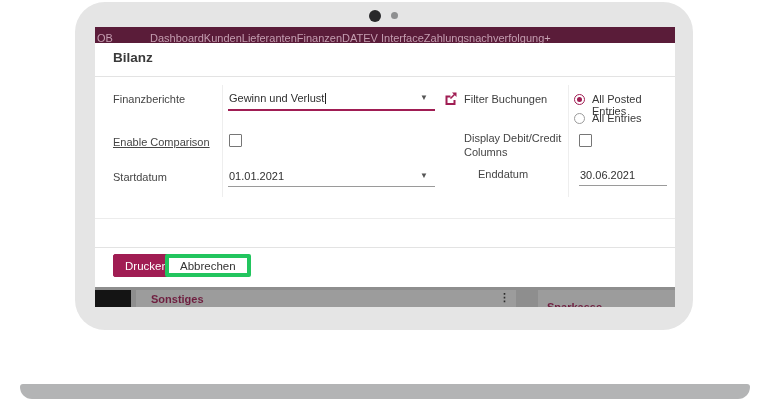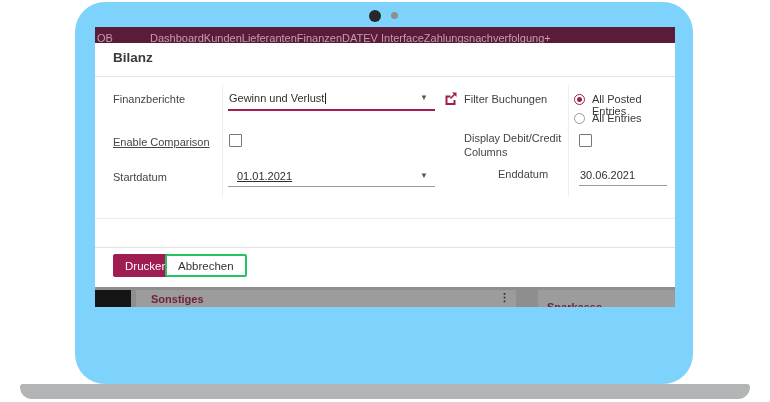--- a/index.html
+++ b/index.html
@@ -1,21 +1,21 @@
 <!DOCTYPE html>
 <html><head>
 <meta charset="utf-8">
 <style>
   * { margin:0; padding:0; box-sizing:border-box; }
   html,body { width:770px; height:402px; background:#ffffff; font-family:"Liberation Sans", sans-serif; }
   .stage { position:relative; width:770px; height:402px; background:#ffffff; overflow:hidden; }
 
   
-  .laptop-body { position:absolute; left:75px; top:2px; width:618px; height:382px;
-                 background:#7dd3fc; border-radius:30px; }
+  .laptop-body { position:absolute; left:75px; top:2px; width:618px; height:328px;
+                 background:#e5e5e5; border-radius:30px; }
   .cam-dot-lg { position:absolute; left:294px; top:8px; width:12px; height:12px; border-radius:50%; background:#28282a; }
   .cam-dot-sm { position:absolute; left:316px; top:10px; width:7px; height:7px; border-radius:50%; background:#8e8f90; }
   .laptop-base { position:absolute; left:20px; top:384px; width:730px; height:15px;
                  background:#b3b4b5; border-radius:3px 3px 12px 12px; }
 
   
   .screen { position:absolute; left:20px; top:25px; width:580px; height:280px; background:#ffffff; overflow:hidden; }
 
   
   .navbar { position:absolute; left:0; top:0; width:580px; height:16px; background:#5a1c39; overflow:hidden; }
@@ -42,21 +42,21 @@
   .radio { position:absolute; width:11px; height:11px; border:1px solid #9b9b9b; border-radius:50%; background:#fff; }
   .radio.sel { border-color:#a01d53; }
   .radio.sel::after { content:""; position:absolute; left:2px; top:2px; width:5px; height:5px; border-radius:50%; background:#a01d53; }
   .checkbox { position:absolute; width:13px; height:13px; border:1.5px solid #767676; background:#fff; border-radius:1px; }
 
   .ext-link { position:absolute; left:349px; top:48px; width:14px; height:14px; }
 
   .btn { position:absolute; top:211px; height:23px; font-size:11.5px; padding:0 11px;
          display:flex; align-items:center; border-radius:2px; cursor:default; }
   .btn-print  { left:18px; background:#a01d53; color:#ffffff; border:1px solid #a01d53; }
-  .btn-cancel { left:70px; background:#ffffff; color:#333333; border:2px solid #22c55e; }
+  .btn-cancel { left:70px; background:#ffffff; color:#333333; border:4px solid #22c55e; }
 
   
   .dim-strip { position:absolute; left:0; top:260px; width:580px; height:20px; background:#8e8e8e; }
   .dim-black { position:absolute; left:0; top:3px; width:36px; height:17px; background:#141414; }
   .kanban-band { position:absolute; top:3px; height:17px; background:#9c9c9c; display:flex; align-items:center; }
   .band1 { left:41px; width:380px; }
   .band2 { left:443px; width:137px; }
   .kanban-title { font-size:11px; font-weight:600; color:#6f1f40; margin-left:15px; white-space:nowrap; }
   .band2 .kanban-title { margin-left:9px;margin-top:16px; }
   .kebab { position:absolute; right:6px; top:1px; font-size:11px; color:#2c2c2c; font-weight:700; }
@@ -106,25 +106,25 @@
         <div class="lbl" style="left:497px; top:50px; color:#383838;">All Posted Entries</div>
         <div class="radio" style="left:479px; top:70px;"></div>
         <div class="lbl" style="left:497px; top:69px; color:#383838;">All Entries</div>
 
         <div class="lbl" style="left:18px; top:93px;text-decoration:underline;">Enable Comparison</div>
         <div class="checkbox" style="left:134px; top:91px;"></div>
         <div class="lbl" style="left:369px; top:88px; width:102px; line-height:14px;">Display Debit/Credit Columns</div>
         <div class="checkbox" style="left:484px; top:91px;"></div>
 
         <div class="lbl" style="left:18px; top:128px;">Startdatum</div>
-        <div class="val" style="left:142px; top:127px;text-decoration:underline;">01.01.2021</div>
+        <div class="val" style="left:134px; top:127px;">01.01.2021</div>
         <div class="caret" style="left:325px; top:128px;">▼</div>
         <div class="underline gray" style="left:133px; top:143px; width:207px;"></div>
 
-        <div class="lbl" style="left:389px; top:125px;padding-left:14px;">Enddatum</div>
+        <div class="lbl" style="left:369px; top:125px;padding-left:14px;">Enddatum</div>
         <div class="val" style="left:485px; top:126px;">30.06.2021</div>
         <div class="underline gray" style="left:484px; top:142px; width:88px;"></div>
 
         <div class="hr hr2"></div>
         <div class="hr hr3"></div>
 
         <div class="btn btn-print">Drucken</div>
         <div class="btn btn-cancel">Abbrechen</div>
       </div>
 

